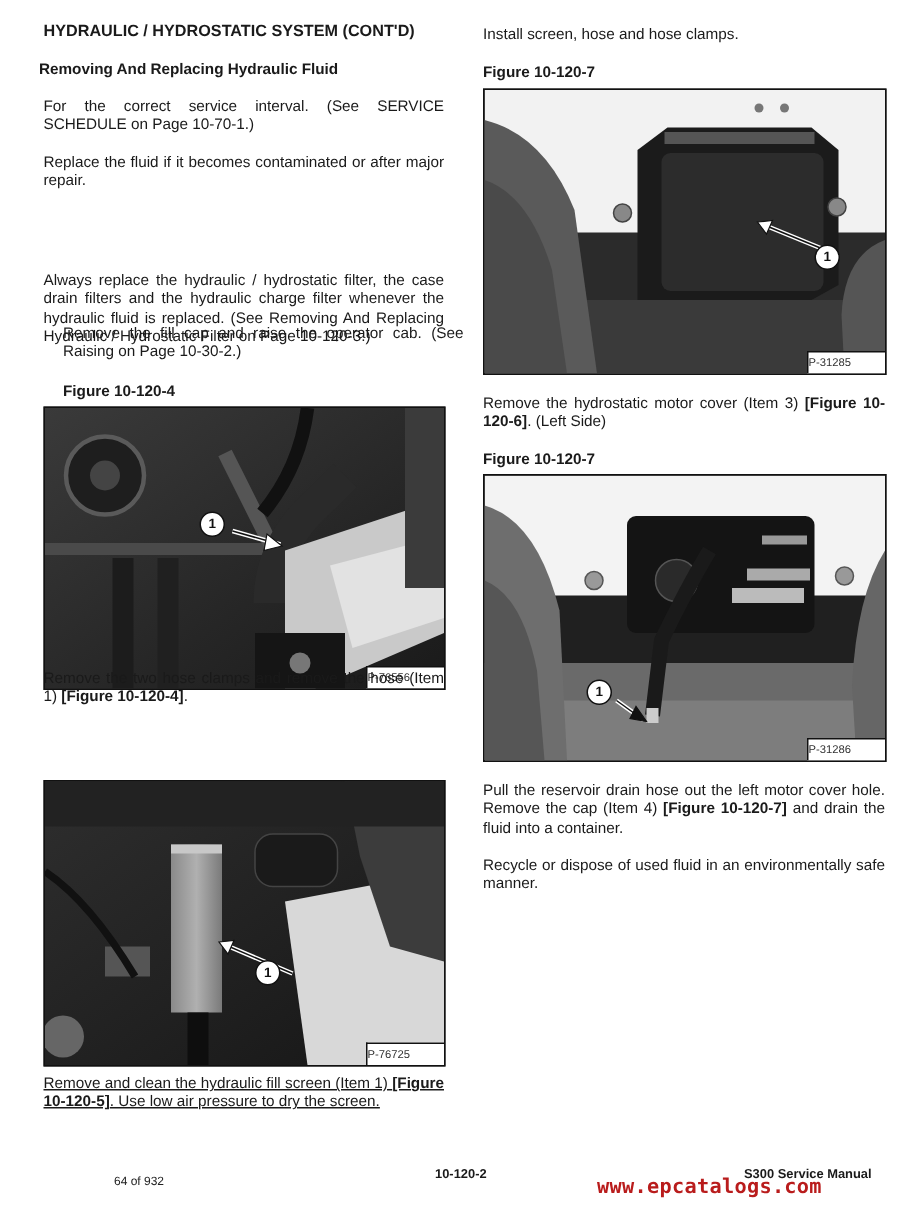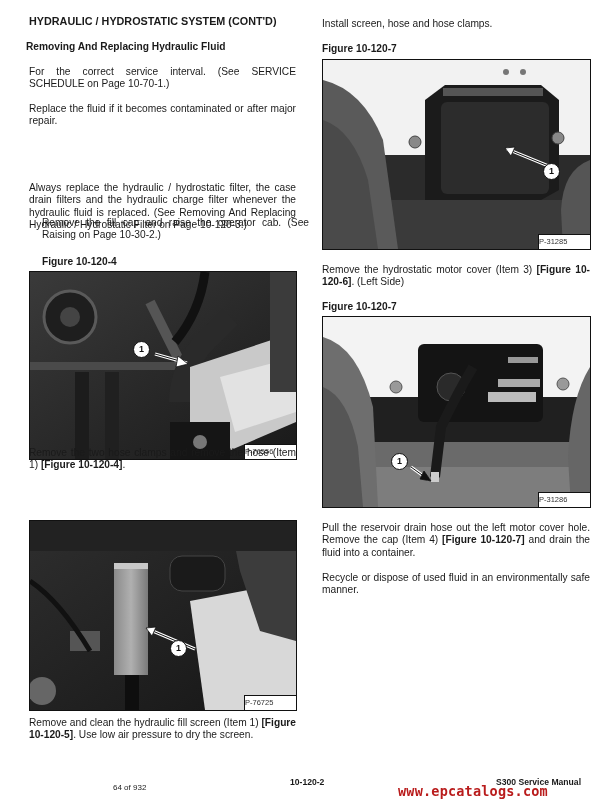--- a/index.html
+++ b/index.html
@@ -13,21 +13,21 @@
     .figlabel { font-size: 10.2px; font-weight: bold; position: absolute; margin: 0; white-space: nowrap; }
     b { font-weight: bold; }
     .fig { position: absolute; border: 1px solid #111; overflow: hidden; background: #333; }
     .fig svg { position: absolute; left: 0; top: 0; width: 100%; height: 100%; }
     .photo-id { position: absolute; right: 0; bottom: 0; background: #fff; border-left: 1px solid #111; border-top: 1px solid #111;
                 font-size: 7.5px; color: #333; width: 51px; height: 14px; line-height: 14px; text-align: left; }
     .callout { position: absolute; width: 15px; height: 15px; border-radius: 50%; background: #fff; border: 1.2px solid #111;
                font-size: 9px; font-weight: bold; text-align: center; line-height: 15px; color: #111; }
     .footer-num { position: absolute; left: 290px; top: 777px; font-size: 8.6px; font-weight: bold; }
     .footer-manual { position: absolute; left: 496px; top: 777px; font-size: 8.6px; font-weight: bold; white-space: nowrap; }
-    .page-count { position: absolute; left: 76px; top: 783px; font-size: 8px; color: #222; margin-left: 37px; }
+    .page-count { position: absolute; left: 76px; top: 783px; font-size: 8px; color: #222; }
     .watermark { position: absolute; left: 398px; top: 783px; font-family: "DejaVu Sans Mono", monospace; font-size: 13.5px;
                  color: #b91c1c; font-weight: bold; letter-spacing: 0.2px; white-space: nowrap; }
   </style>
 </head>
 <body>
 
 <h1 class="h1" style="left:29px; top:15px;">HYDRAULIC / HYDROSTATIC SYSTEM (CONT'D)</h1>
 <h2 class="h2" style="left:15px; top:41px;margin-left:11px;">Removing And Replacing Hydraulic Fluid</h2>
 
 <p class="p left" style="top:66px;">For the correct service interval. (See SERVICE SCHEDULE on Page 10-70-1.)</p>
@@ -93,21 +93,21 @@
     <rect x="95" y="154" width="14" height="35" fill="#0e0e0e"></rect>
     <path d="M0 60 Q30 80 60 130" stroke="#111" stroke-width="5" fill="none"></path>
     <circle cx="12" cy="170" r="14" fill="#666"></circle>
     <line x1="165" y1="128" x2="118" y2="108" stroke="#fff" stroke-width="3"></line>
     <line x1="165" y1="128" x2="118" y2="108" stroke="#111" stroke-width="1"></line>
     <polygon points="116,107 126,106 122,115" fill="#fff" stroke="#111" stroke-width="0.8"></polygon>
   </svg>
   <div class="callout" style="left:140px; top:119px;">1</div>
   <div class="photo-id">P-76725</div>
 </div>
-<p class="p left" style="top:717px;"><span>Remove and clean the hydraulic fill screen (Item 1) </span><b>[Figure 10-120-5]</b><span>. Use low air pressure to dry the screen.</span></p>
+<p class="p left" style="top:717px;text-decoration:underline;"><span>Remove and clean the hydraulic fill screen (Item 1) </span><b>[Figure 10-120-5]</b><span>. Use low air pressure to dry the screen.</span></p>
 
 <p class="p right" style="top:18px;">Install screen, hose and hose clamps.</p>
 
 <div class="figlabel" style="left:322px; top:43px;">Figure 10-120-7</div>
 <div class="fig" style="left:322px; top:59px; width:267px; height:189px;">
   <svg viewBox="0 0 267 189" preserveAspectRatio="none">
     <rect width="267" height="189" fill="#f2f2f2"></rect>
     <rect x="0" y="95" width="267" height="94" fill="#2b2b2b"></rect>
     <rect x="0" y="140" width="267" height="49" fill="#3a3a3a"></rect>
     <polygon points="102,40 122,25 218,25 236,40 236,130 218,140 102,140" fill="#1b1b1b"></polygon>

